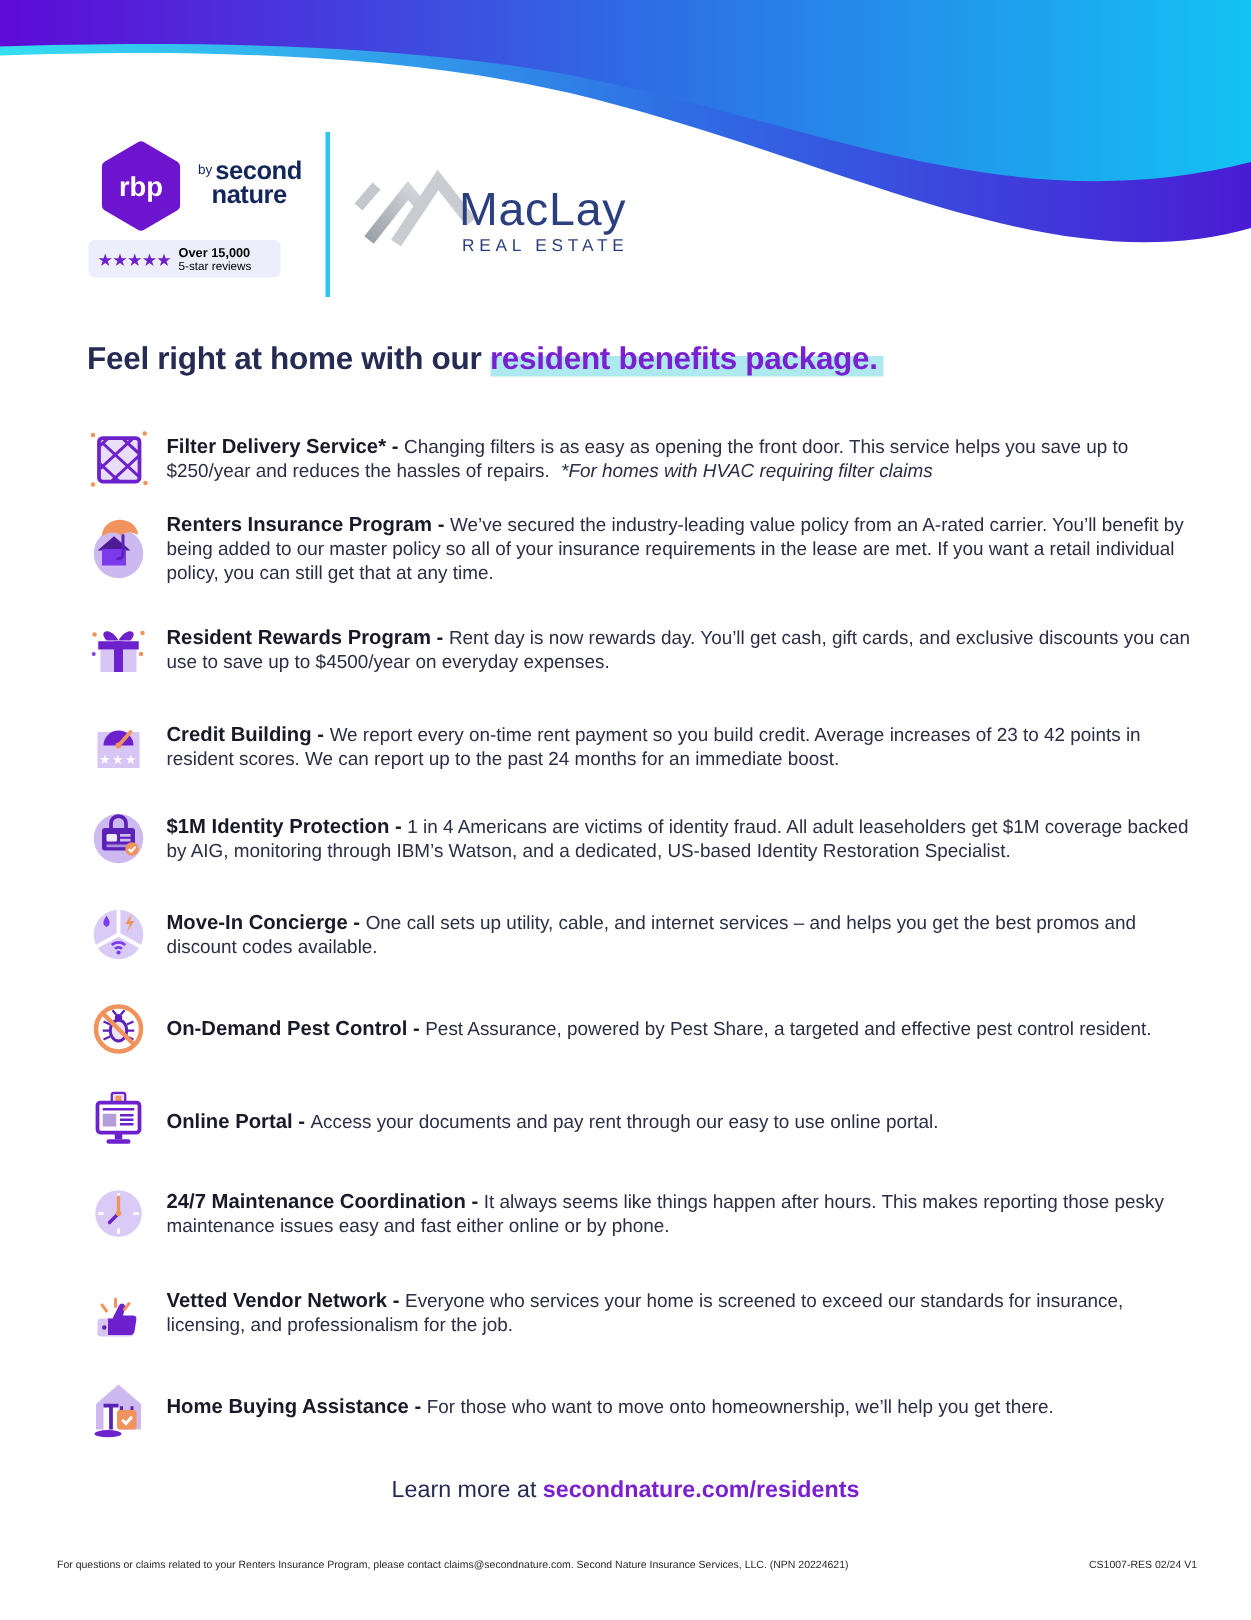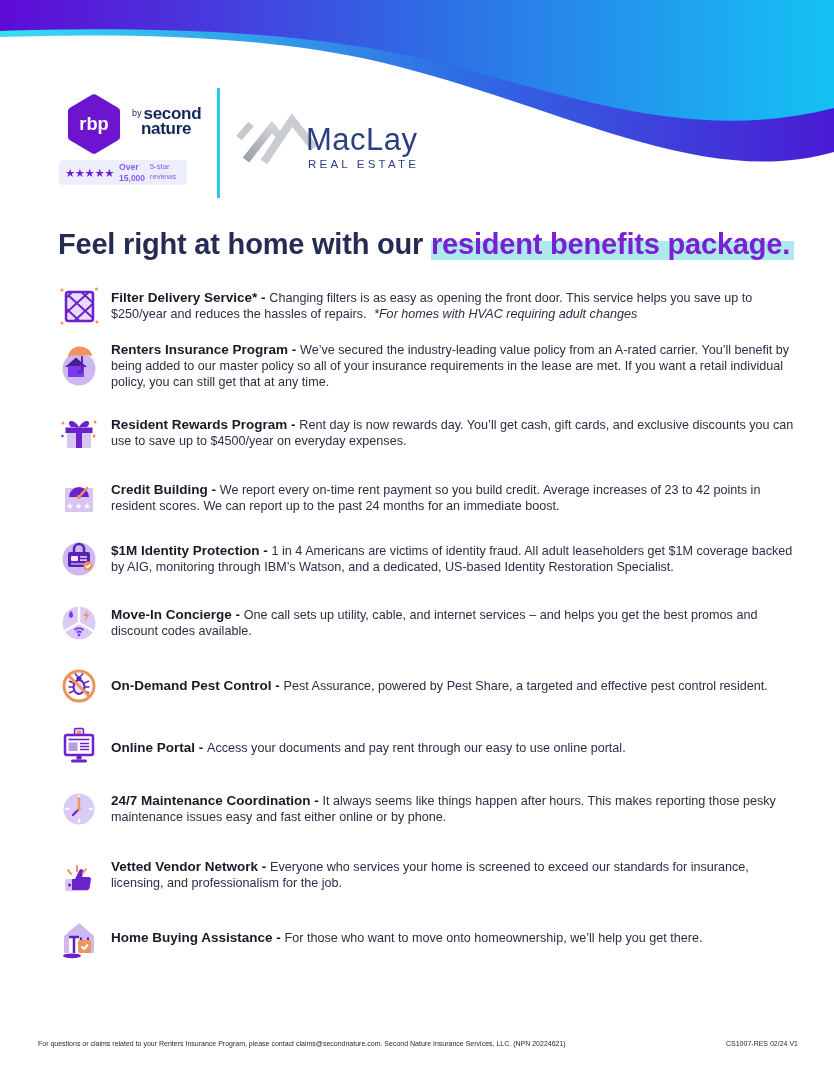--- a/index.html
+++ b/index.html
@@ -9,32 +9,32 @@
   .wave{position:absolute;top:0;left:0;width:834px;height:200px;display:block;}
   
   .rbp-badge{position:absolute;left:62px;top:92px;width:64px;height:64px;}
   .by-brand{position:absolute;left:132px;top:106px;color:#13265a;line-height:15px;}
   .by-brand .by{font-size:9px;font-weight:400;vertical-align:top;margin-right:2px;}
   .by-brand .w1,.by-brand .w2{font-size:17px;font-weight:700;letter-spacing:-.3px;}
   .by-brand .w2{display:block;margin-left:9px;}
   .reviews-badge{position:absolute;left:59px;top:160px;width:116px;height:25px;
       background:#edeefb;border-radius:4px;display:flex;align-items:center;gap:5px;padding:0 6px;}
   .stars{color:#6d21cc;font-size:11.5px;letter-spacing:-.5px;white-space:nowrap;}
-  .rv-lines{display:flex;flex-direction:row;line-height:1.18;color:#8b5cf6;}
+  .rv-lines{display:flex;flex-direction:column;line-height:1.18;color:#000000;}
   .rv-l1{font-size:8.5px;font-weight:700;}
   .rv-l2{font-size:7.8px;font-weight:400;}
   .logo-sep{position:absolute;left:217px;top:88px;width:2.5px;height:110px;background:#2ac7f0;}
   .maclay{position:absolute;left:236px;top:104px;}
   .maclay-mountains{position:absolute;left:0;top:2px;width:92px;height:58px;}
   .maclay-name{position:absolute;left:70px;top:18px;font-size:31px;font-weight:400;
       color:#2b3f7e;letter-spacing:.5px;white-space:nowrap;}
   .maclay-sub{position:absolute;left:72px;top:54px;font-size:11.5px;font-weight:400;
       color:#2b3f7e;letter-spacing:3.2px;white-space:nowrap;text-align:center;}
   
-  .headline{position:absolute;left:58px;top:228px;margin:0;font-size:29px;font-weight:600;
+  .headline{position:absolute;left:58px;top:228px;margin:0;font-size:21px;font-weight:600;
       color:#262b54;letter-spacing:-.2px;white-space:nowrap;}
   .headline .hl{color:#7a1fd2;font-weight:700;
       background:linear-gradient(180deg,transparent 42%,#ade9ee 42%);padding-right:4px;}
   
   .benefit{position:absolute;left:58px;right:30px;display:flex;align-items:center;min-height:46px;}
   .benefit:nth-of-type(1){top:283px}.benefit:nth-of-type(2){top:342px}
   .benefit:nth-of-type(3){top:410px}.benefit:nth-of-type(4){top:475px}
   .benefit:nth-of-type(5){top:536px}.benefit:nth-of-type(6){top:600px}
   .benefit:nth-of-type(7){top:663px}.benefit:nth-of-type(8){top:725px}
   .benefit:nth-of-type(9){top:786px}.benefit:nth-of-type(10){top:852px}
@@ -127,21 +127,21 @@
 <path d="M2,20 L28,44 M10,12 L36,36 M18,4 L44,28 M40,16 L14,40 M32,8 L6,32 M24,0 L-2,24"></path>
             </g>
 <g fill="#f0935c">
               <circle cx="4" cy="7" r="1.5"></circle>
               <circle cx="38.5" cy="6" r="1.5"></circle>
               <circle cx="4" cy="40" r="1.5"></circle>
               <circle cx="39" cy="39" r="1.5"></circle>
             </g>
           </svg>
         </span>
-    <p class="btext"><strong class="btitle">Filter Delivery Service*</strong><span class="bsep"> - </span><span class="bdesc">Changing filters is as easy as opening the front door. This service helps you save up to $250/year and reduces the hassles of repairs.</span><em class="bfoot"> *For homes with HVAC requiring adult changes</em></p>
+    <p class="btext"><strong class="btitle">Filter Delivery Service*</strong><span class="bsep"> - </span><span class="bdesc">Changing filters is as easy as opening the front door. This service helps you save up to $250/year and reduces the hassles of repairs.</span><em class="bfoot"> *For homes with HVAC requiring filter claims</em></p>
   </div>
 
   <div class="benefit">
     <span class="bicon">
           <svg viewBox="0 0 42 46">
             <circle cx="21" cy="26" r="16.5" fill="#cdb9f0"></circle>
 <polygon points="7,24 18,14.5 29,24" fill="#4c1d95"></polygon>
             <rect x="10" y="23" width="16" height="11" fill="#7c3aed"></rect>
 <path d="M10,14.5 A12,10.5 0 0 1 34,13.5 Q28,10 22.5,13.5 Q16.5,10 10,14.5 Z" fill="#f0935c"></path>
 <path d="M24,14 L24,26 q0,3.5 -3.5,3.5" stroke="#5b21b6" stroke-width="2" fill="none" stroke-linecap="round"></path>
@@ -279,18 +279,19 @@
 <rect x="20" y="25" width="13" height="13" rx="2" fill="#f0935c"></rect>
 <path d="M23,25 v-2.5 M30,25 v-2.5" stroke="#5b21b6" stroke-width="2"></path>
 <path d="M23.5,31.5 l2.5,2.5 4,-4.5" stroke="#ffffff" stroke-width="2" fill="none"></path>
 <ellipse cx="14" cy="40.8" rx="9" ry="2.4" fill="#6d21cc"></ellipse>
           </svg>
         </span>
     <p class="btext"><strong class="btitle">Home Buying Assistance</strong><span class="bsep"> - </span><span class="bdesc">For those who want to move onto homeownership, we’ll help you get there.</span></p>
   </div>
 </div>
 
+  <div class="learn-more"><span>Learn more at </span><a href="#">secondnature.com/residents</a></div>
 
   <div class="footer">
     <span>For questions or claims related to your Renters Insurance Program, please contact claims@secondnature.com. Second Nature Insurance Services, LLC. (NPN 20224621)</span>
     <span>CS1007-RES 02/24 V1</span>
   </div>
 </div>
 
 </body></html>

